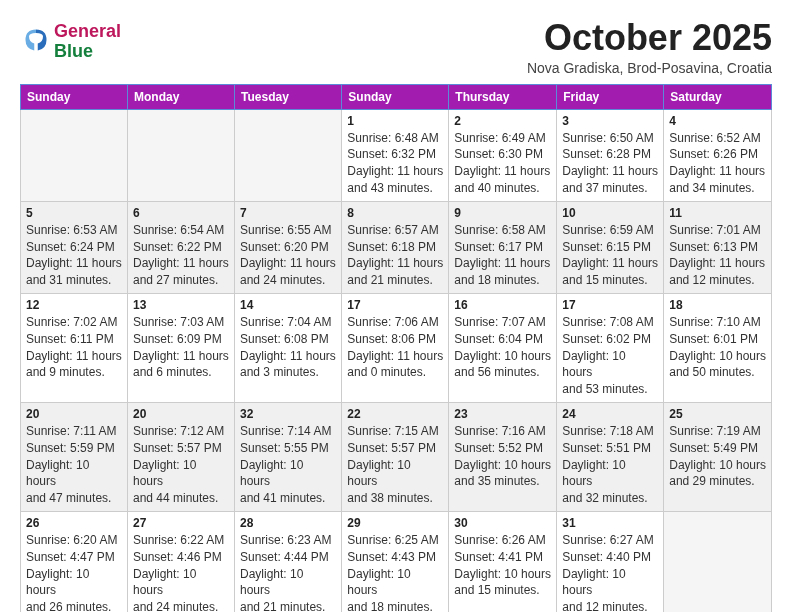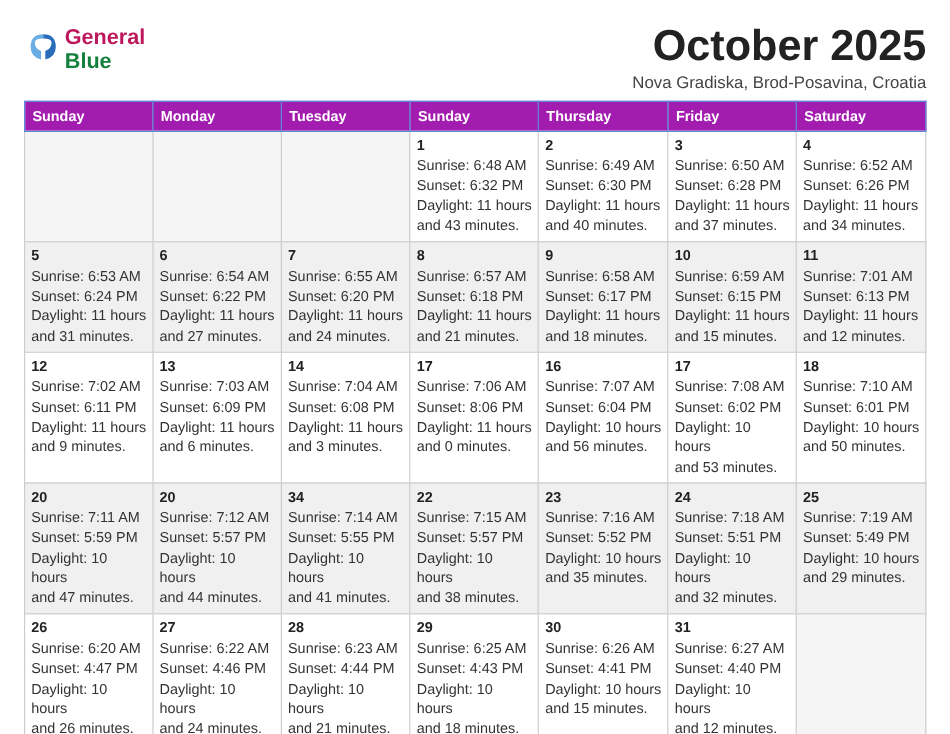--- a/index.html
+++ b/index.html
@@ -273,21 +273,21 @@
 and 47 minutes.</div>
           </td>
           <td>
             <div class="day-number">20</div>
             <div class="day-info" style="white-space: pre-line;">Sunrise: 7:12 AM
 Sunset: 5:57 PM
 Daylight: 10 hours
 and 44 minutes.</div>
           </td>
           <td>
-            <div class="day-number">34</div>
+            <div class="day-number">32</div>
             <div class="day-info" style="white-space: pre-line;">Sunrise: 7:14 AM
 Sunset: 5:55 PM
 Daylight: 10 hours
 and 41 minutes.</div>
           </td>
           <td>
             <div class="day-number">22</div>
             <div class="day-info" style="white-space: pre-line;">Sunrise: 7:15 AM
 Sunset: 5:57 PM
 Daylight: 10 hours

